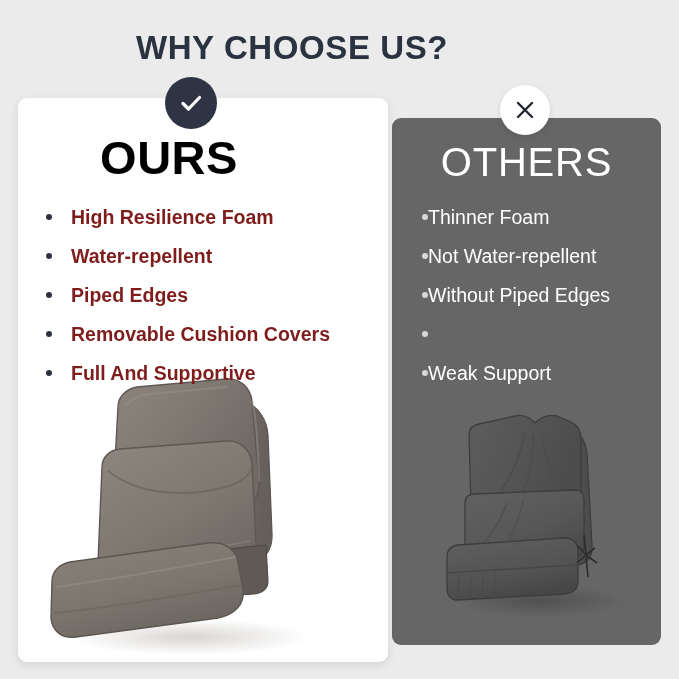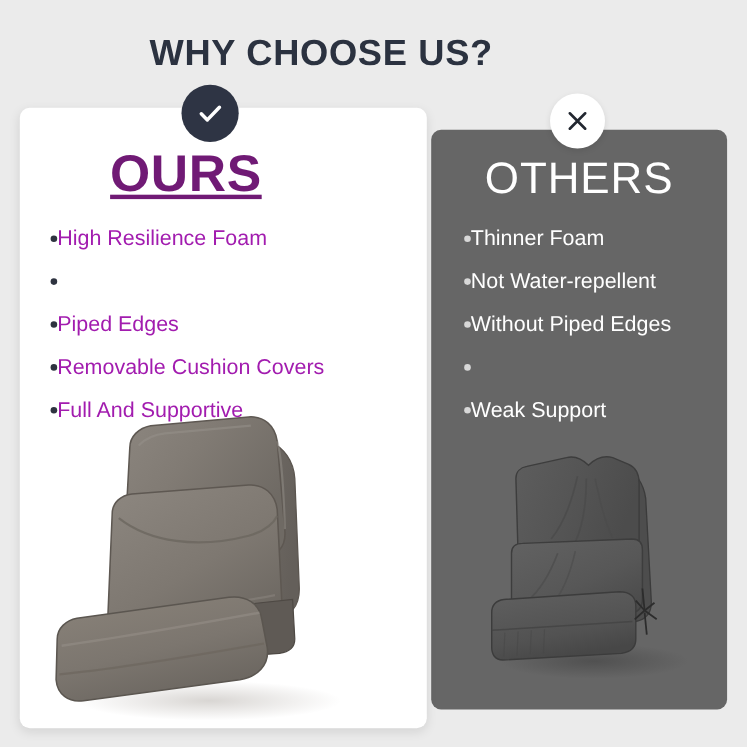--- a/index.html
+++ b/index.html
@@ -93,24 +93,23 @@
   
   .col-title-ours {
     position: absolute;
     left: 18px;
     top: 131px;
     width: 302px;
     text-align: center;
     font-size: 47px;
     font-weight: bold;
     letter-spacing: 0.5px;
-    color: #701a75;
+    color: #000000;
     line-height: 54px;
     z-index: 10;
-    text-decoration: underline;
   }
 
   .col-title-others {
     position: absolute;
     left: 392px;
     top: 141px;
     width: 269px;
     text-align: center;
     font-size: 40px;
     font-weight: normal;
@@ -157,21 +156,23 @@
   .list-ours .bullet { background: #2e3340; margin-left: 2px; }
   .list-others .bullet { background: #d8d8d8; margin-left: 2px; }
 
   .feature-text {
     font-size: 19.5px;
     line-height: 24px;
     white-space: nowrap;
   }
 
   .list-ours .feature-text {
-    color: #a21caf;
+    color: #7f1d1d;
+    margin-left: 19px;
+    font-weight: bold;
   }
 
   .list-others .feature-text {
     color: #ffffff;
   }
 
   
   .product-ours {
     position: absolute;
     left: 40px;
@@ -316,20 +317,21 @@
   <div class="col-title-ours">OURS</div>
   <div class="col-title-others">OTHERS</div>
 
   <ul class="feature-list list-ours">
     <li class="feature-item">
       <span class="bullet"></span>
       <span class="feature-text">High Resilience Foam</span>
     </li>
     <li class="feature-item">
       <span class="bullet"></span>
+      <span class="feature-text">Water-repellent</span>
     </li>
     <li class="feature-item">
       <span class="bullet"></span>
       <span class="feature-text">Piped Edges</span>
     </li>
     <li class="feature-item">
       <span class="bullet"></span>
       <span class="feature-text">Removable Cushion Covers</span>
     </li>
     <li class="feature-item">

